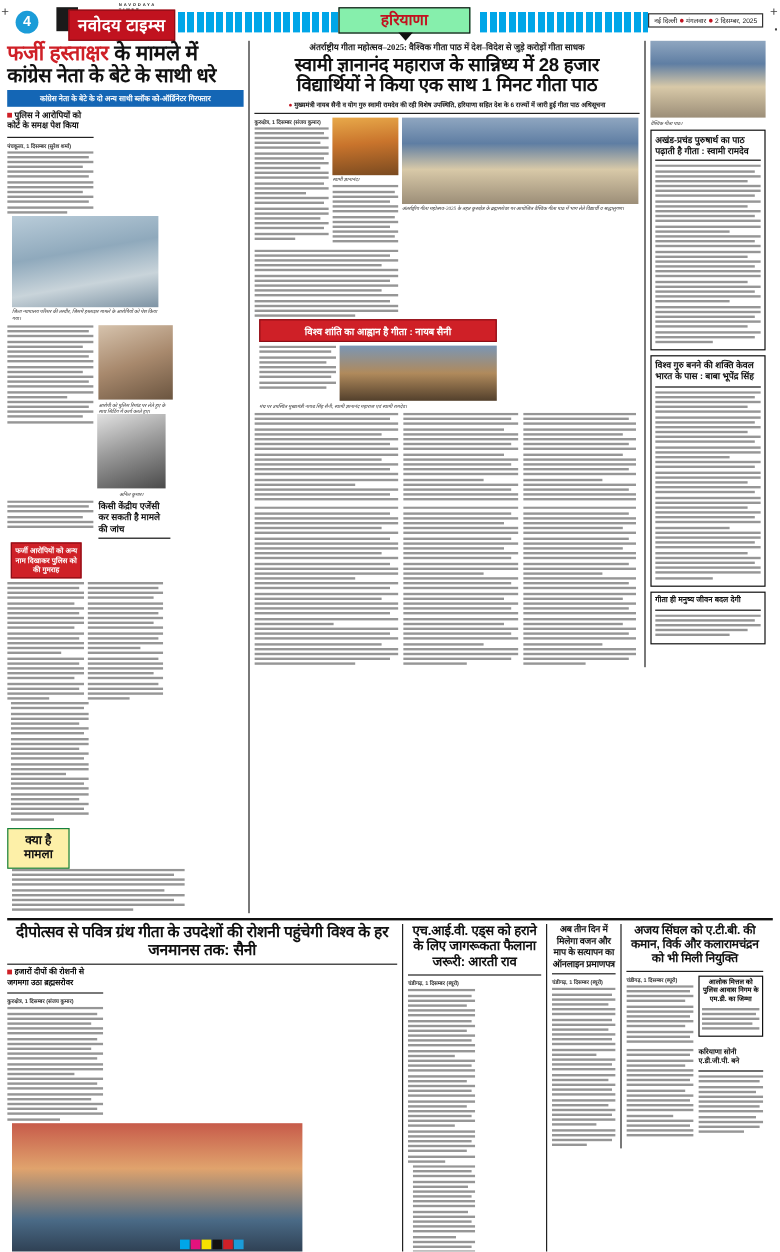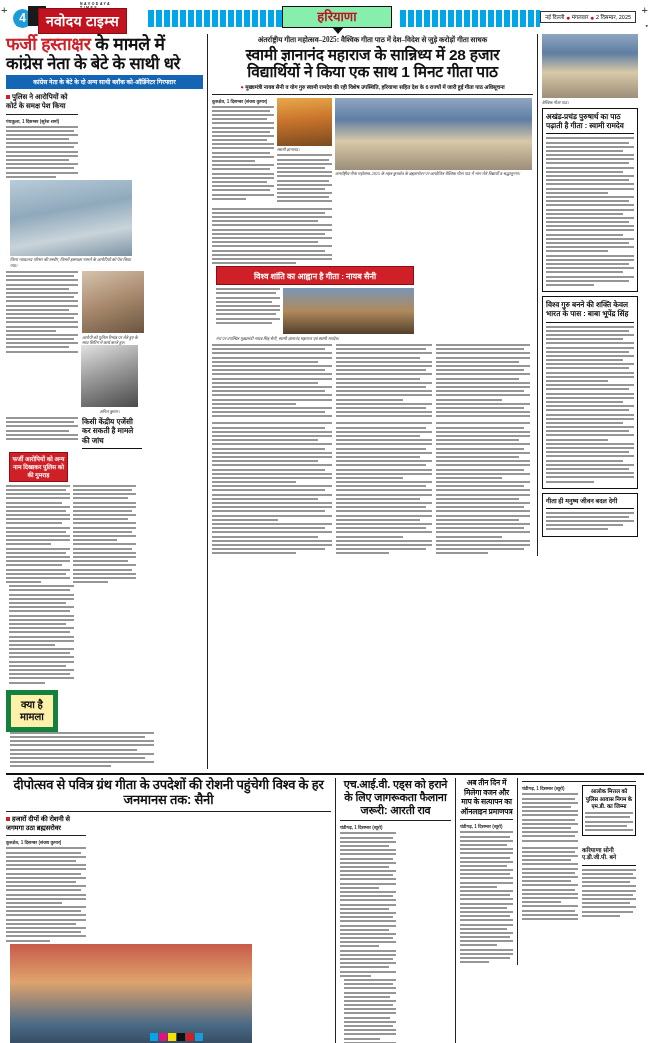--- a/index.html
+++ b/index.html
@@ -17,21 +17,21 @@
   .cm-tl { left: 1px; top: 4px; }
   .cm-tr { right: 2px; top: 4px; }
   .cm-tr2 { right: 2px; top: 22px; font-size: 7px; }
   .page-badge {
     position: absolute; left: 13px; top: 9px;
     width: 19px; height: 19px; border-radius: 50%;
     background: #1b9cd8; color: #fff;
     font-family: "Liberation Sans", sans-serif; font-weight: bold;
     font-size: 12px; text-align: center; line-height: 19px;
   }
-  .logo-wrap { position: absolute; left: 28px; top: 8px; }
+  .logo-wrap { position: absolute; left: 47px; top: 8px; }
   .logo-black { position: absolute; left: 0; top: -2px; width: 18px; height: 20px; background: #1a1a1a; }
   .logo-box {
     position: relative; margin-left: 10px;
     background: #c1121f; color: #fff;
     padding: 2px 7px 3px 7px;
     font-family: "Liberation Sans", sans-serif;
     font-weight: bold; font-size: 14px; letter-spacing: .3px;
     border: 1px solid #8c0d16; white-space: nowrap;
   }
   .logo-tag {
@@ -338,21 +338,21 @@
                 <div class="fakeline s1"></div>
               <div class="fakeline s2"></div>
                 <div class="fakeline s1"></div>
                 <div class="fakeline s5"></div>
             </div>
           </div>
         </div>
 
         <div class="clearfix" style="margin-top:4px;">
           <div class="col" style="width:52px;">
-            <div style="background:#fdf0a8;border:5px solid #15803d;font-family:'Liberation Sans',sans-serif;font-weight:bold;font-size:10px;text-align:center;line-height:1.2;padding:4px 2px;color:#111;">क्या है<br>मामला</div>
+            <div style="background:#fdf0a8;border:1px solid #15803d;font-family:'Liberation Sans',sans-serif;font-weight:bold;font-size:10px;text-align:center;line-height:1.2;padding:4px 2px;color:#111;">क्या है<br>मामला</div>
           </div>
           <div class="col" style="width:148px;padding-left:4px;">
             <div class="body-col">
               <div class="fakeline s1"></div>
                 <div class="fakeline s2"></div>
                 <div class="fakeline s1"></div>
               <div class="fakeline s1"></div>
                 <div class="fakeline s3"></div>
                 <div class="fakeline s1"></div>
               <div class="fakeline s2"></div>
@@ -912,20 +912,21 @@
             <div class="fakeline s1"></div>
           <div class="fakeline s4"></div>
             <div class="fakeline s1"></div>
             <div class="fakeline s1"></div>
           <div class="fakeline s2"></div>
             <div class="fakeline s5"></div>
         </div>
       </div>
 
       <div class="col" style="width:118px;padding-left:4px;">
+        <div class="hl-mega center" style="font-size:10px;line-height:1.18;">अजय सिंघल को ए.टी.बी. की कमान, विर्क और कलारामचंद्रन को भी मिली नियुक्ति</div>
         <div class="hr-thin"></div>
         <div class="clearfix">
           <div class="col" style="width:56px;">
             <div class="dateline">चंडीगढ़, 1 दिसम्बर (ब्यूरो)</div>
             <div class="body-col">
               <div class="fakeline s1"></div>
                 <div class="fakeline s2"></div>
                 <div class="fakeline s1"></div>
               <div class="fakeline s3"></div>
                 <div class="fakeline s1"></div>

